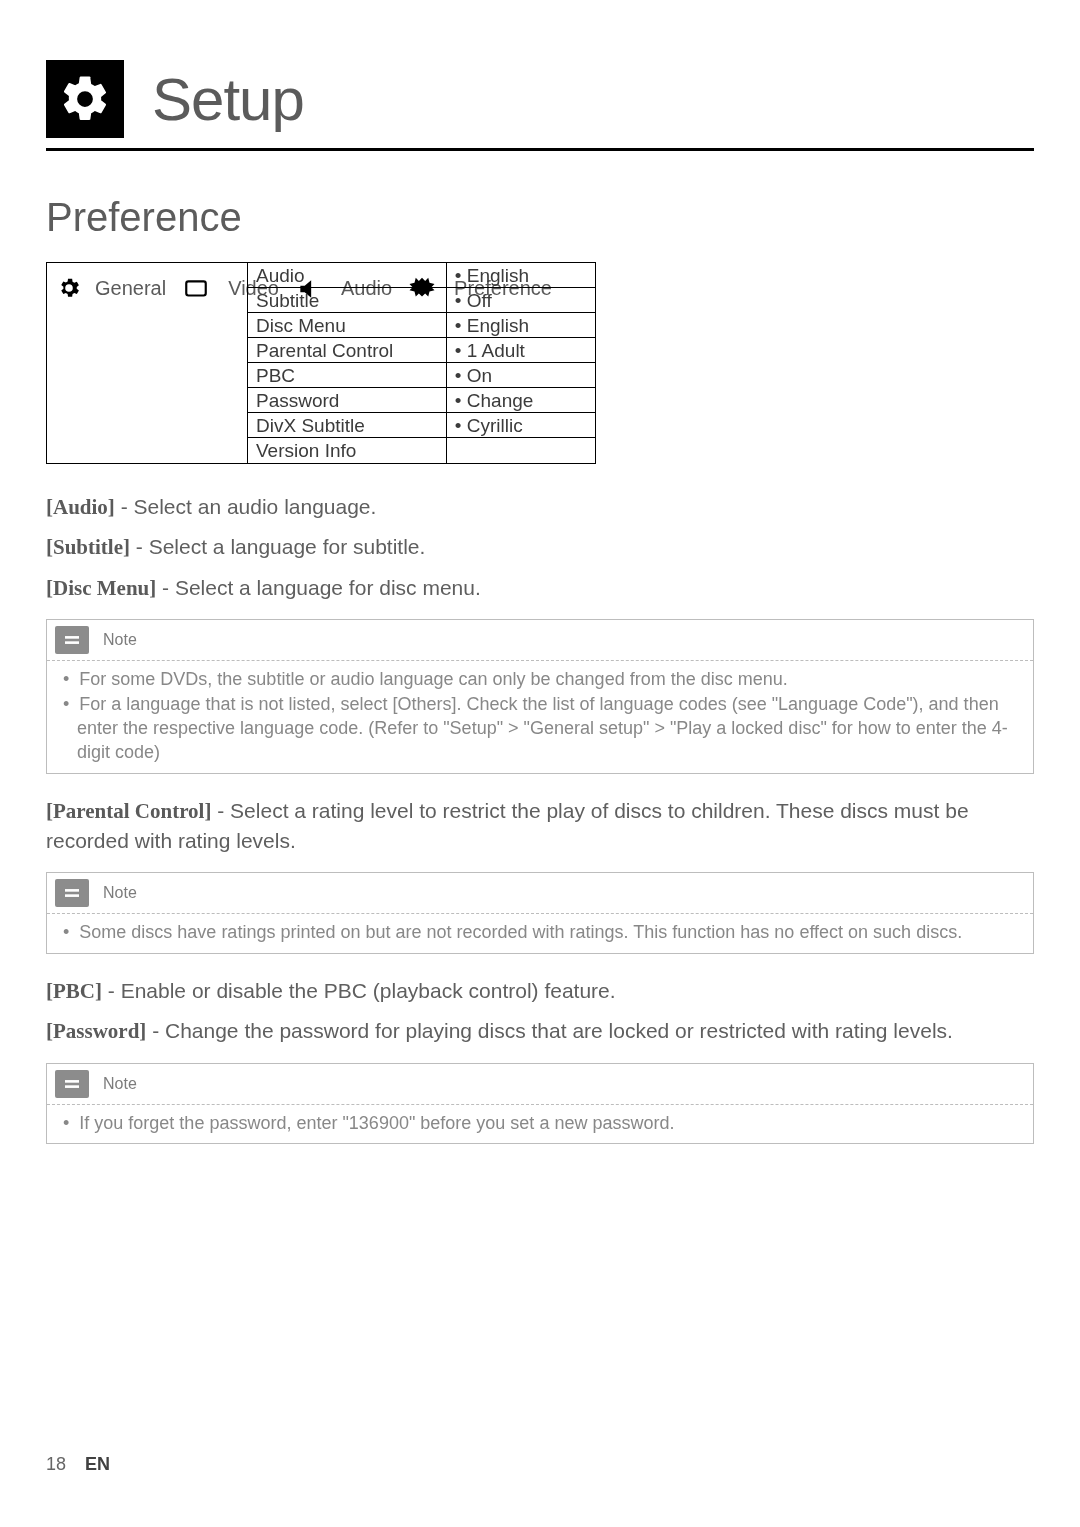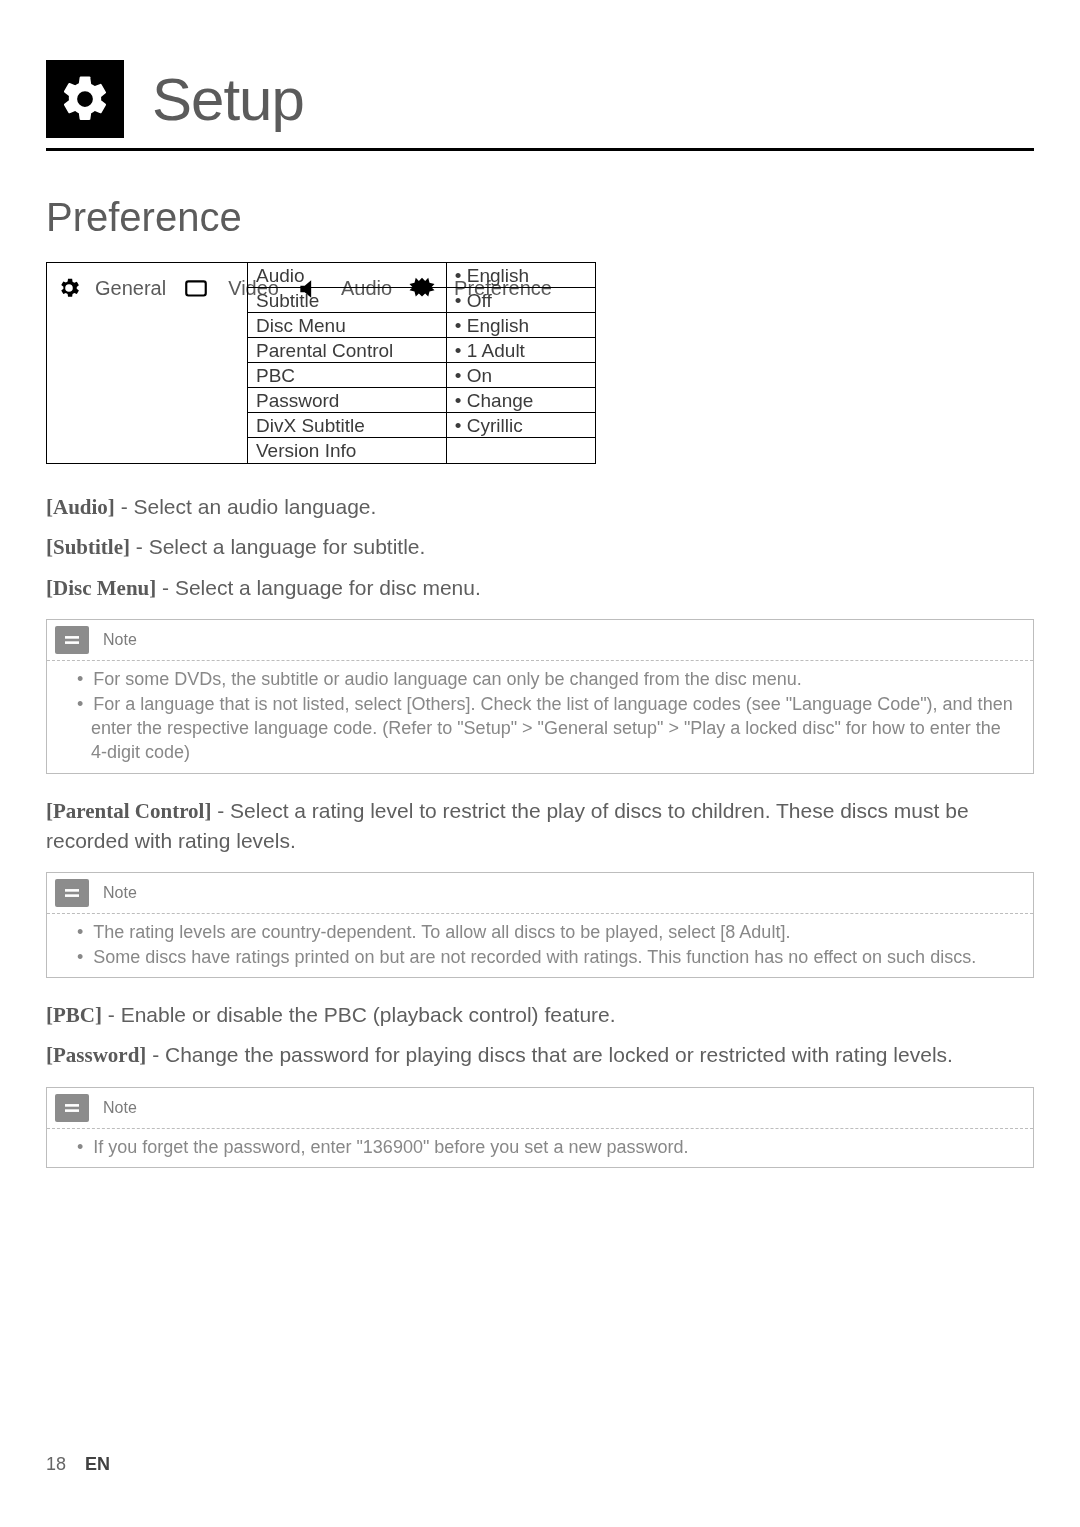--- a/index.html
+++ b/index.html
@@ -108,21 +108,21 @@
     border-radius: 2px;
     display:flex; align-items:center; justify-content:center;
   }
   .note-head-label { font-size: 16px; color: #7c7c7c; }
   .note-body {
     padding: 6px 12px 8px 26px;
     font-size: 18px;
     color: #888;
     line-height: 1.35;
   }
-  .note-body li { margin-left: 18px; }
+  .note-body li { margin-left: 4px; }
   ul.note-list { list-style: none; }
   ul.note-list li::before {
     content: "•";
     color: #888;
     margin-right: 10px;
     margin-left: -14px;
   }
 
   .footer {
     position: absolute;
@@ -243,21 +243,20 @@
     <div class="note-head-icon">
       <svg viewBox="0 0 24 16" width="24" height="14">
           <line x1="4" y1="5" x2="20" y2="5" stroke="#fff" stroke-width="3"></line>
           <line x1="4" y1="11" x2="20" y2="11" stroke="#fff" stroke-width="3"></line>
         </svg>
     </div>
     <span class="note-head-label">Note</span>
   </div>
   <div class="note-body">
     <ul class="note-list">
-      <li>The rating levels are country-dependent. To allow all discs to be played, select [8 Adult].</li>
       <li>Some discs have ratings printed on but are not recorded with ratings. This function has no effect on such discs.</li>
     </ul>
   </div>
 </div>
 
 <p class="para">
   <span class="bold">[PBC]</span><span> - Enable or disable the PBC (playback control) feature.</span>
 </p>
 <p class="para">
   <span class="bold">[Password]</span><span> - Change the password for playing discs that are locked or restricted with rating levels.</span>

